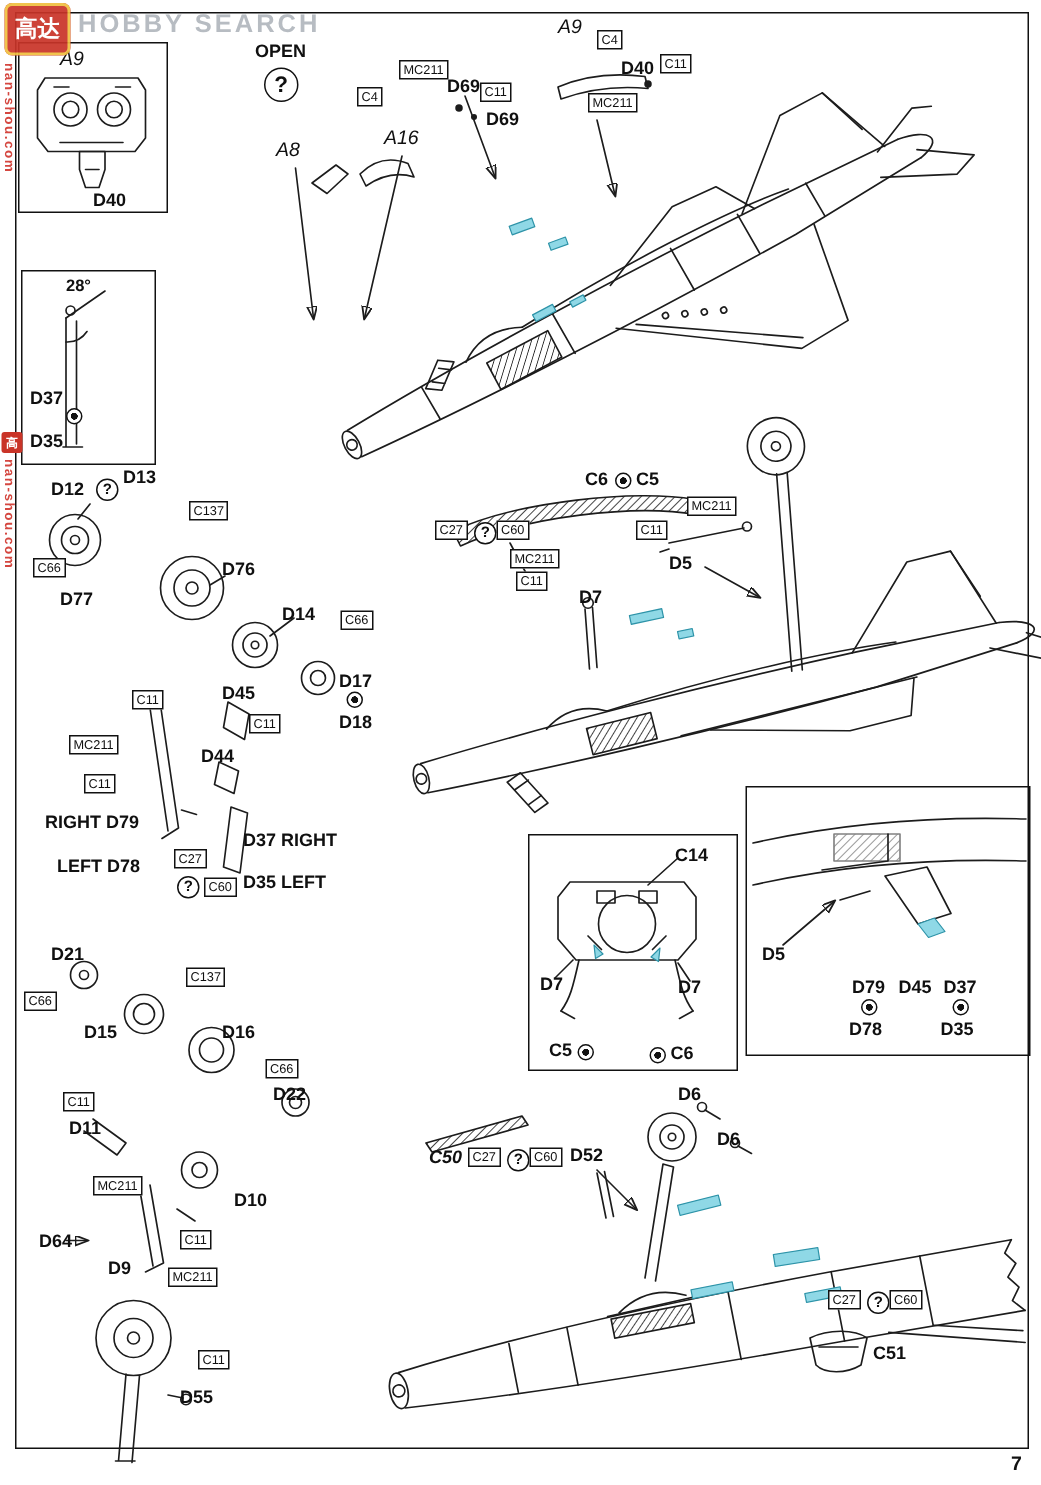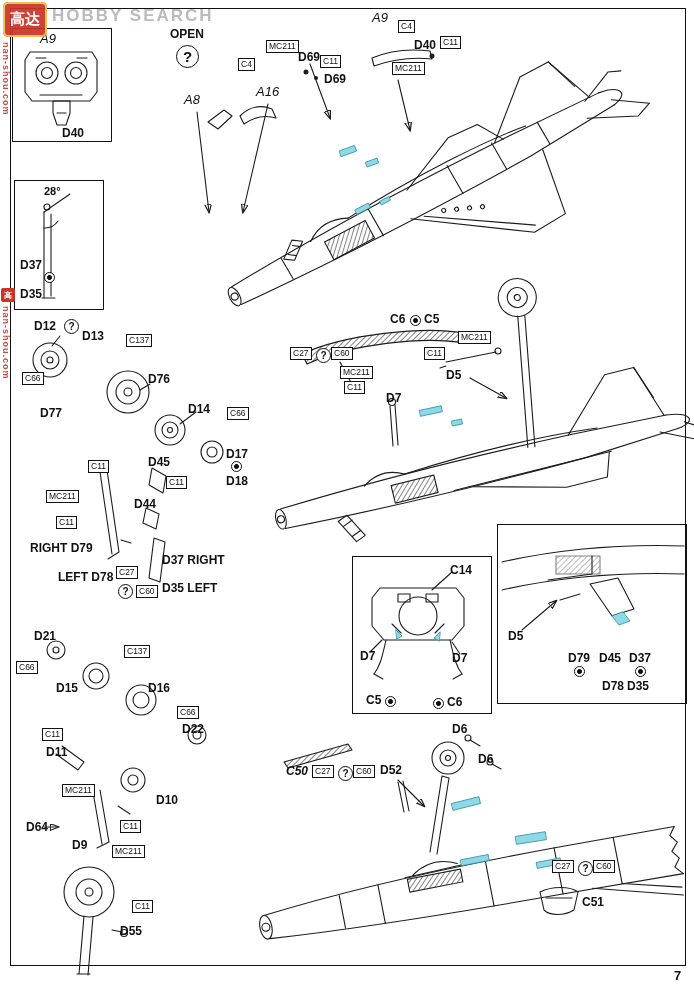--- a/index.html
+++ b/index.html
@@ -309,38 +309,38 @@
     <span class="co co-part" style="left: 298px; top: 50px;">D69</span>
     <span class="co co-box" style="left: 320px; top: 55px;">C11</span>
     <span class="co co-part" style="left: 324px; top: 72px;">D69</span>
     <span class="co co-sprue" style="left: 372px; top: 10px;">A9</span>
     <span class="co co-box" style="left: 398px; top: 20px;">C4</span>
     <span class="co co-part" style="left: 414px; top: 38px;">D40</span>
     <span class="co co-box" style="left: 440px; top: 36px;">C11</span>
     <span class="co co-box" style="left: 392px; top: 62px;">MC211</span>
     <span class="co co-part" style="left: 34px; top: 319px;">D12</span>
     <span class="co co-qmark" style="left: 64px; top: 319px;">?</span>
-    <span class="co co-part" style="left: 82px; top: 329px;">D13</span>
+    <span class="co co-part" style="left: 82px; top: 311px;">D13</span>
     <span class="co co-box" style="left: 126px; top: 334px;">C137</span>
     <span class="co co-box" style="left: 22px; top: 372px;">C66</span>
     <span class="co co-part" style="left: 148px; top: 372px;">D76</span>
-    <span class="co co-part" style="left: 40px; top: 406px;">D77</span>
+    <span class="co co-part" style="left: 40px; top: 392px;">D77</span>
     <span class="co co-part" style="left: 188px; top: 402px;">D14</span>
     <span class="co co-box" style="left: 227px; top: 407px;">C66</span>
     <span class="co co-part" style="left: 148px; top: 455px;">D45</span>
     <span class="co co-part" style="left: 226px; top: 447px;">D17</span>
     <span class="co co-disc" style="left: 231px; top: 461px;"></span>
     <span class="co co-part" style="left: 226px; top: 474px;">D18</span>
     <span class="co co-box" style="left: 88px; top: 460px;">C11</span>
     <span class="co co-box" style="left: 166px; top: 476px;">C11</span>
     <span class="co co-part" style="left: 134px; top: 497px;">D44</span>
     <span class="co co-box" style="left: 46px; top: 490px;">MC211</span>
     <span class="co co-box" style="left: 56px; top: 516px;">C11</span>
     <span class="co co-part" style="left: 30px; top: 541px;">RIGHT D79</span>
-    <span class="co co-part" style="left: 38px; top: 570px; margin-left: 20px;">LEFT D78</span>
+    <span class="co co-part" style="left: 38px; top: 570px;">LEFT D78</span>
     <span class="co co-box" style="left: 116px; top: 566px;">C27</span>
     <span class="co co-qmark" style="left: 118px; top: 584px;">?</span>
     <span class="co co-box" style="left: 136px; top: 585px;">C60</span>
     <span class="co co-part" style="left: 162px; top: 553px;">D37 RIGHT</span>
     <span class="co co-part" style="left: 162px; top: 581px;">D35 LEFT</span>
     <span class="co co-part" style="left: 390px; top: 312px;">C6</span>
     <span class="co co-disc" style="left: 410px; top: 315px;"></span>
     <span class="co co-part" style="left: 424px; top: 312px;">C5</span>
     <span class="co co-box" style="left: 458px; top: 331px;">MC211</span>
     <span class="co co-box" style="left: 290px; top: 347px;">C27</span>
@@ -357,21 +357,21 @@
     <span class="co co-part" style="left: 366px; top: 693px;">C5</span>
     <span class="co co-disc" style="left: 385px; top: 696px;"></span>
     <span class="co co-disc" style="left: 433px; top: 698px;"></span>
     <span class="co co-part" style="left: 447px; top: 695px;">C6</span>
     <span class="co co-part" style="left: 508px; top: 629px;">D5</span>
     <span class="co co-part" style="left: 568px; top: 651px;">D79</span>
     <span class="co co-part" style="left: 599px; top: 651px;">D45</span>
     <span class="co co-part" style="left: 629px; top: 651px;">D37</span>
     <span class="co co-disc" style="left: 574px; top: 666px;"></span>
     <span class="co co-disc" style="left: 635px; top: 666px;"></span>
-    <span class="co co-part" style="left: 566px; top: 679px; margin-left: 36px;">D78</span>
+    <span class="co co-part" style="left: 566px; top: 679px;">D78</span>
     <span class="co co-part" style="left: 627px; top: 679px;">D35</span>
     <span class="co co-part" style="left: 34px; top: 629px;">D21</span>
     <span class="co co-box" style="left: 16px; top: 661px;">C66</span>
     <span class="co co-part" style="left: 56px; top: 681px;">D15</span>
     <span class="co co-box" style="left: 124px; top: 645px;">C137</span>
     <span class="co co-part" style="left: 148px; top: 681px;">D16</span>
     <span class="co co-box" style="left: 177px; top: 706px;">C66</span>
     <span class="co co-part" style="left: 182px; top: 722px;">D22</span>
     <span class="co co-box" style="left: 42px; top: 728px;">C11</span>
     <span class="co co-part" style="left: 46px; top: 745px;">D11</span>

